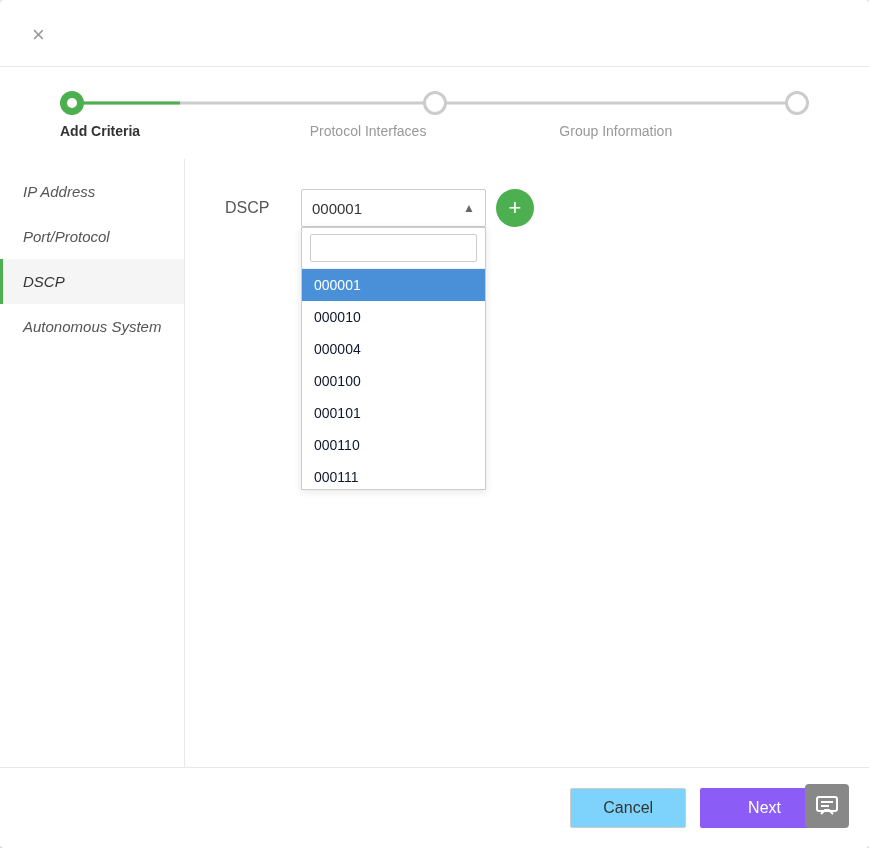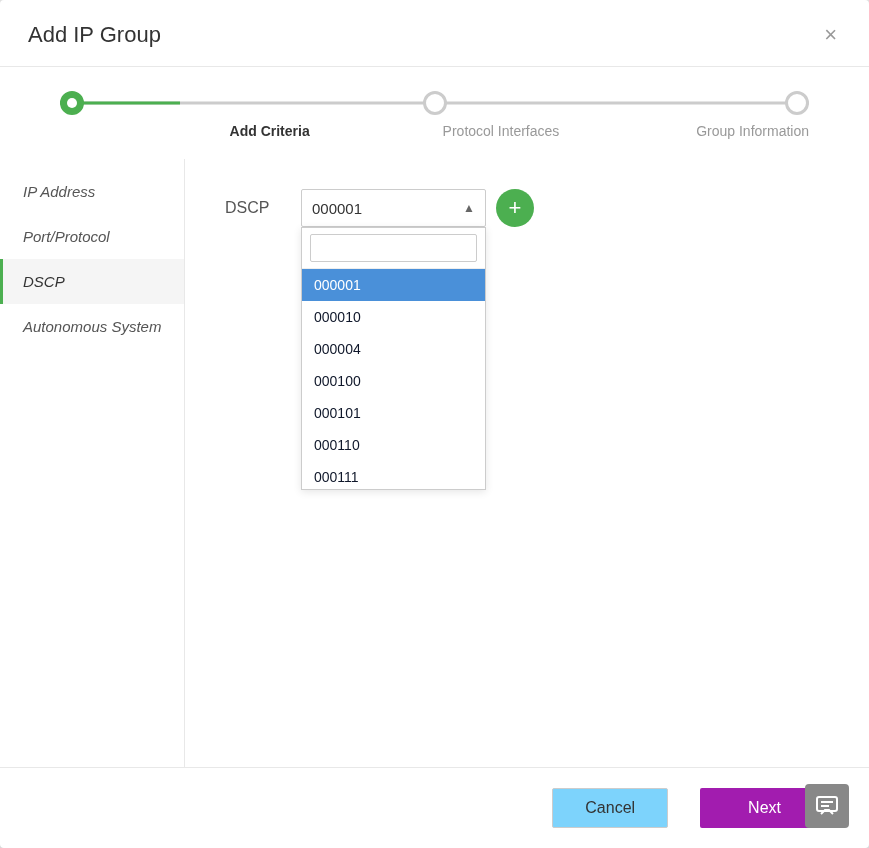--- a/index.html
+++ b/index.html
@@ -99,21 +99,21 @@
       background: #fff;
     }
     .stepper-labels {
       display: flex;
       justify-content: space-between;
       padding: 8px 0 0 0;
     }
     .stepper-label {
       font-size: 14px;
       color: #999;
-      text-align: right;
+      text-align: left;
       flex: 1;
     }
     .stepper-label.active {
       color: #333;
       font-weight: 600;
     }
 
     
     .content {
       display: flex;
@@ -258,25 +258,24 @@
       border: 1px solid #ccc;
       background: #7dd3fc;
       color: #333;
       border-radius: 2px;
       cursor: pointer;
     }
     .btn-next {
       padding: 0 48px;
       font-size: 16px;
       border: none;
-      background: #a21caf;
+      background: #8b5cf6;
       color: #fff;
       border-radius: 2px;
       cursor: pointer;
-      margin-left: 18px;
     }
 
     
     .chat-icon-btn {
       position: absolute;
       bottom: 20px;
       right: 20px;
       width: 44px;
       height: 44px;
       background: #888;
@@ -287,21 +286,20 @@
       cursor: pointer;
     }
     .chat-icon-btn svg { color: #fff; }
   </style>
 </head>
 <body>
 
 <div class="dialog">
 
   <div class="dialog-header">
-    <span class="dialog-title">Add IP Group</span>
     <button class="close-btn">×</button>
   </div>
 
   <div class="stepper">
     <div class="stepper-line-container">
       <div class="stepper-track"></div>
       <div class="stepper-track-filled"></div>
       <div class="stepper-circle active">
         <span></span>
       </div>

